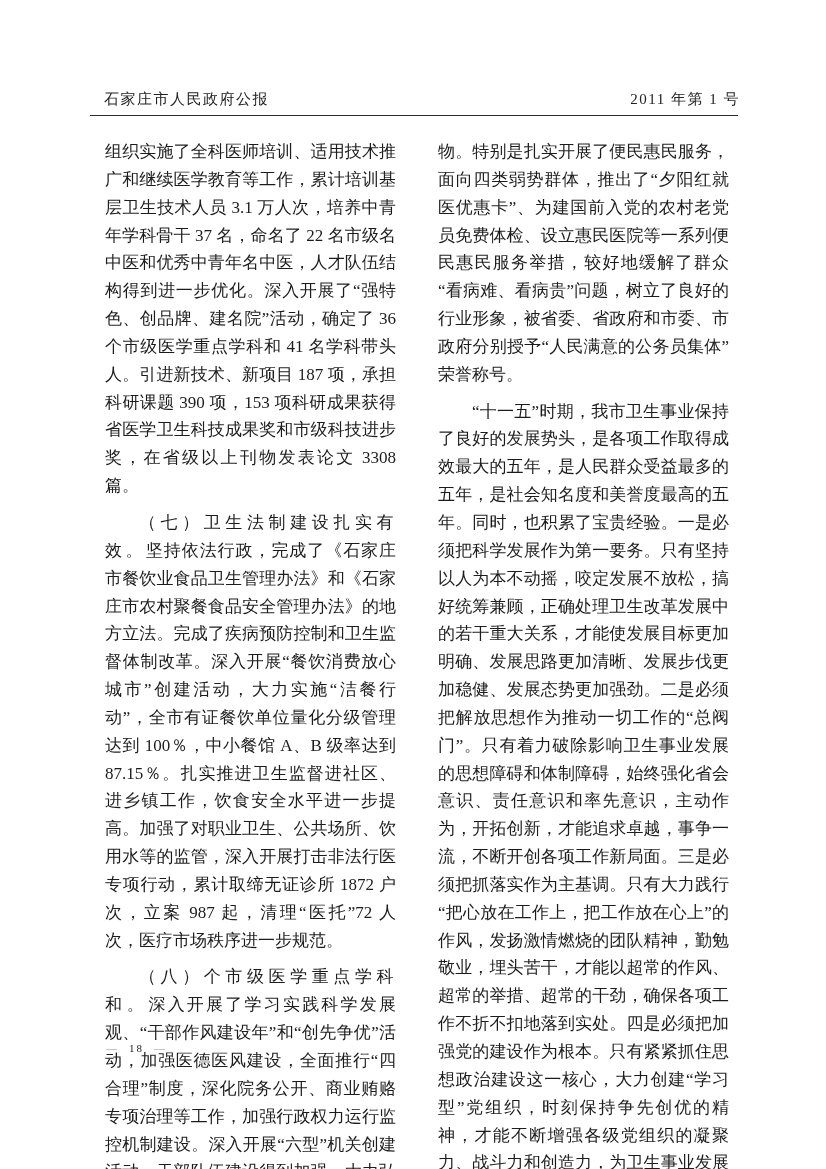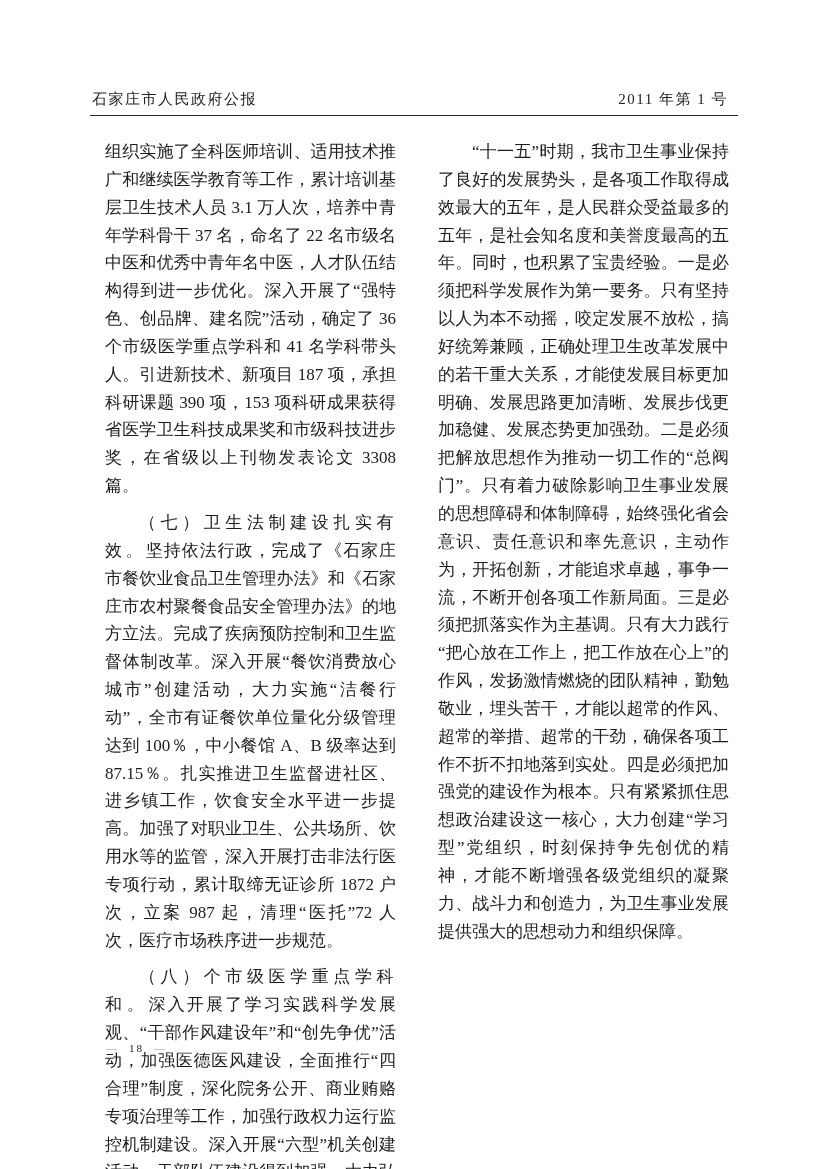--- a/index.html
+++ b/index.html
@@ -10,21 +10,21 @@
     color: #1c1c1c;
   }
   .page {
     position: relative;
     width: 826px; height: 1169px;
     background: #ffffff;
     overflow: hidden;
   }
   .header {
     position: absolute;
-    top: 90px; left: 92px;
+    top: 90px; left: 104px;
     width: 636px;
     display: flex;
     justify-content: space-between;
     align-items: baseline;
     font-size: 15px;
     letter-spacing: 1.5px;
     color: #222222;
   }
   .header-rule {
     position: absolute;
@@ -71,19 +71,20 @@
 
   <div class="header-rule"></div>
 
   <div class="columns">
     <div class="column">
         <p class="para">组织实施了全科医师培训、适用技术推广和继续医学教育等工作，累计培训基层卫生技术人员 3.1 万人次，培养中青年学科骨干 37 名，命名了 22 名市级名中医和优秀中青年名中医，人才队伍结构得到进一步优化。深入开展了“强特色、创品牌、建名院”活动，确定了 36 个市级医学重点学科和 41 名学科带头人。引进新技术、新项目 187 项，承担科研课题 390 项，153 项科研成果获得省医学卫生科技成果奖和市级科技进步奖，在省级以上刊物发表论文 3308 篇。</p>
         <p class="para indent"><span class="sec-heading">（七）卫生法制建设扎实有效。</span>坚持依法行政，完成了《石家庄市餐饮业食品卫生管理办法》和《石家庄市农村聚餐食品安全管理办法》的地方立法。完成了疾病预防控制和卫生监督体制改革。深入开展“餐饮消费放心城市”创建活动，大力实施“洁餐行动”，全市有证餐饮单位量化分级管理达到 100％，中小餐馆 A、B 级率达到 87.15％。扎实推进卫生监督进社区、进乡镇工作，饮食安全水平进一步提高。加强了对职业卫生、公共场所、饮用水等的监管，深入开展打击非法行医专项行动，累计取缔无证诊所 1872 户次，立案 987 起，清理“医托”72 人次，医疗市场秩序进一步规范。</p>
         <p class="para indent"><span class="sec-heading">（八）个市级医学重点学科和。</span>深入开展了学习实践科学发展观、“干部作风建设年”和“创先争优”活动，加强医德医风建设，全面推行“四合理”制度，深化院务公开、商业贿赂专项治理等工作，加强行政权力运行监控机制建设。深入开展“六型”机关创建活动，干部队伍建设得到加强。大力弘扬正气，推出了一大批先进集体和事迹突出、群众公认的楷模人</p>
       </div>
     <div class="column">
+        <p class="para">物。特别是扎实开展了便民惠民服务，面向四类弱势群体，推出了“夕阳红就医优惠卡”、为建国前入党的农村老党员免费体检、设立惠民医院等一系列便民惠民服务举措，较好地缓解了群众“看病难、看病贵”问题，树立了良好的行业形象，被省委、省政府和市委、市政府分别授予“人民满意的公务员集体”荣誉称号。</p>
         <p class="para indent">“十一五”时期，我市卫生事业保持了良好的发展势头，是各项工作取得成效最大的五年，是人民群众受益最多的五年，是社会知名度和美誉度最高的五年。同时，也积累了宝贵经验。一是必须把科学发展作为第一要务。只有坚持以人为本不动摇，咬定发展不放松，搞好统筹兼顾，正确处理卫生改革发展中的若干重大关系，才能使发展目标更加明确、发展思路更加清晰、发展步伐更加稳健、发展态势更加强劲。二是必须把解放思想作为推动一切工作的“总阀门”。只有着力破除影响卫生事业发展的思想障碍和体制障碍，始终强化省会意识、责任意识和率先意识，主动作为，开拓创新，才能追求卓越，事争一流，不断开创各项工作新局面。三是必须把抓落实作为主基调。只有大力践行“把心放在工作上，把工作放在心上”的作风，发扬激情燃烧的团队精神，勤勉敬业，埋头苦干，才能以超常的作风、超常的举措、超常的干劲，确保各项工作不折不扣地落到实处。四是必须把加强党的建设作为根本。只有紧紧抓住思想政治建设这一核心，大力创建“学习型”党组织，时刻保持争先创优的精神，才能不断增强各级党组织的凝聚力、战斗力和创造力，为卫生事业发展提供强大的思想动力和组织保障。</p>
       </div>
   </div>
 
   <div class="footer"><span class="dash">—</span><span>18</span><span class="dash">—</span></div>
 
 </div>
 
 </body></html>

